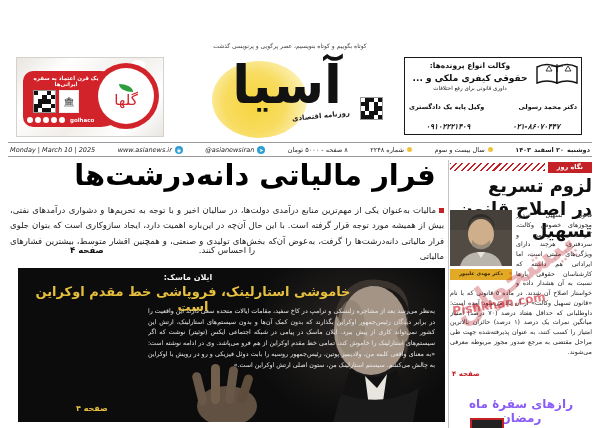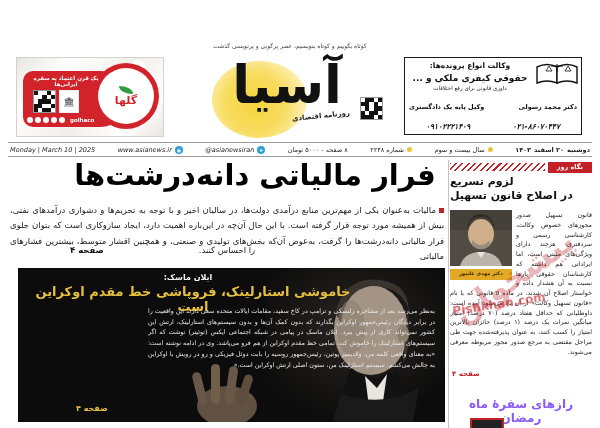--- a/index.html
+++ b/index.html
@@ -22,21 +22,21 @@
 
   
   .ad-golha{left:16px;top:57px;width:146px;height:78px;background:
      linear-gradient(135deg,#e8e5e0 0%,#ffffff 25%,#f1eeea 55%,#ffffff 80%,#e9e6e1 100%);
      border:1px solid #d5d2cd;overflow:hidden;}
   .golha-shape{position:absolute;right:34px;top:13px;left:6px;height:56px;background:#d2232a;
      border-radius:10px 28px 28px 10px;}
   .golha-circle{position:absolute;right:4px;top:5px;width:66px;height:66px;border-radius:50%;background:#d2232a;}
   .golha-inner{position:absolute;right:9px;top:10px;width:56px;height:56px;border-radius:50%;background:#fff;
      display:flex;flex-direction:column;align-items:center;justify-content:center;}
-  .golha-brand{color:#d2232a;font-size:11px;font-weight:bold;line-height:1;}
+  .golha-brand{color:#d2232a;font-size:15px;font-weight:normal;line-height:1;}
   .leaf{width:14px;height:8px;background:#2f9e3f;border-radius:0 100% 0 100%;margin-bottom:1px;}
   .golha-slogan{position:absolute;left:10px;top:17px;width:78px;color:#fff;font-size:5.5px;
      font-weight:bold;text-align:center;}
   .ad-golha .qr{position:absolute;left:16px;top:32px;}
   .unesco{position:absolute;left:42px;top:32px;width:18px;height:21px;background:#fff;border:1px solid #eee;
      display:flex;align-items:center;justify-content:center;font-size:9px;color:#111;}
   .golha-social{position:absolute;left:10px;top:59px;display:flex;align-items:center;gap:2px;direction:ltr;}
   .golha-social b{width:6px;height:6px;border-radius:50%;background:#fff;display:inline-block;}
   .golha-handle{color:#fff;font-size:5.5px;font-weight:bold;margin-left:3px;}
   .chef-hat{position:absolute;right:18px;top:2px;width:14px;height:8px;background:#fff;border-radius:50% 50% 20% 20%;}
@@ -76,21 +76,21 @@
   .musk-body{right:10px;top:38px;width:287px;height:100px;font-size:6.3px;line-height:1.7;color:#e8e8e8;
      text-align:justify;overflow:hidden;}
   .musk-page{left:58px;top:136px;color:#e6bf3e;font-size:8px;font-weight:bold;}
 
   
   .vdiv{left:448px;top:160px;width:1px;height:268px;background:#c4c4c4;}
   .sb-label{left:450px;width:142px;height:12px;display:flex;direction:rtl;align-items:center;gap:3px;}
   .sb-label .red{background:#c42127;color:#fff;font-size:6.5px;font-weight:bold;padding:1px 9px 2px;white-space:nowrap;}
   .stripes{flex:1;height:8px;background:repeating-linear-gradient(-45deg,#c42127 0 1.5px,#ffffff 1.5px 4.5px);}
   .lbl1{top:161px;} .lbl2{top:384px;}
-  .sb-title{left:450px;top:175px;width:142px;text-align:left;font-weight:bold;font-size:11px;color:#0f0f0f;line-height:1.25;}
+  .sb-title{left:450px;top:175px;width:142px;text-align:right;font-weight:bold;font-size:18px;color:#0f0f0f;line-height:1.25;}
   .sb-bodywrap{left:450px;top:210px;width:142px;height:158px;overflow:hidden;font-size:6.3px;line-height:1.55;
      text-align:justify;color:#222;}
   .sb-photo{float:left;width:62px;margin:0 4px 3px 0;}
   .sb-caption{background:#e2a926;color:#3a2c05;font-size:5px;font-weight:bold;text-align:center;padding:1px 0 2px;}
   .sb-page{left:452px;top:370px;font-size:7px;font-weight:bold;color:#c42127;}
   .stamp{left:444px;top:258px;font-size:32px;font-weight:bold;color:rgba(185,30,40,0.33);
      transform:rotate(-35deg);letter-spacing:2px;}
   .wmark{left:452px;top:297px;font-size:12px;font-weight:bold;color:rgba(200,30,40,0.6);transform:rotate(-9deg);direction:ltr;}
   .note-title{left:450px;top:397px;width:142px;text-align:center;font-weight:bold;font-size:12px;color:#8b5cf6;}
   .note-photo{left:470px;top:418px;width:30px;height:12px;background:#222;border:2px solid #c42127;}

